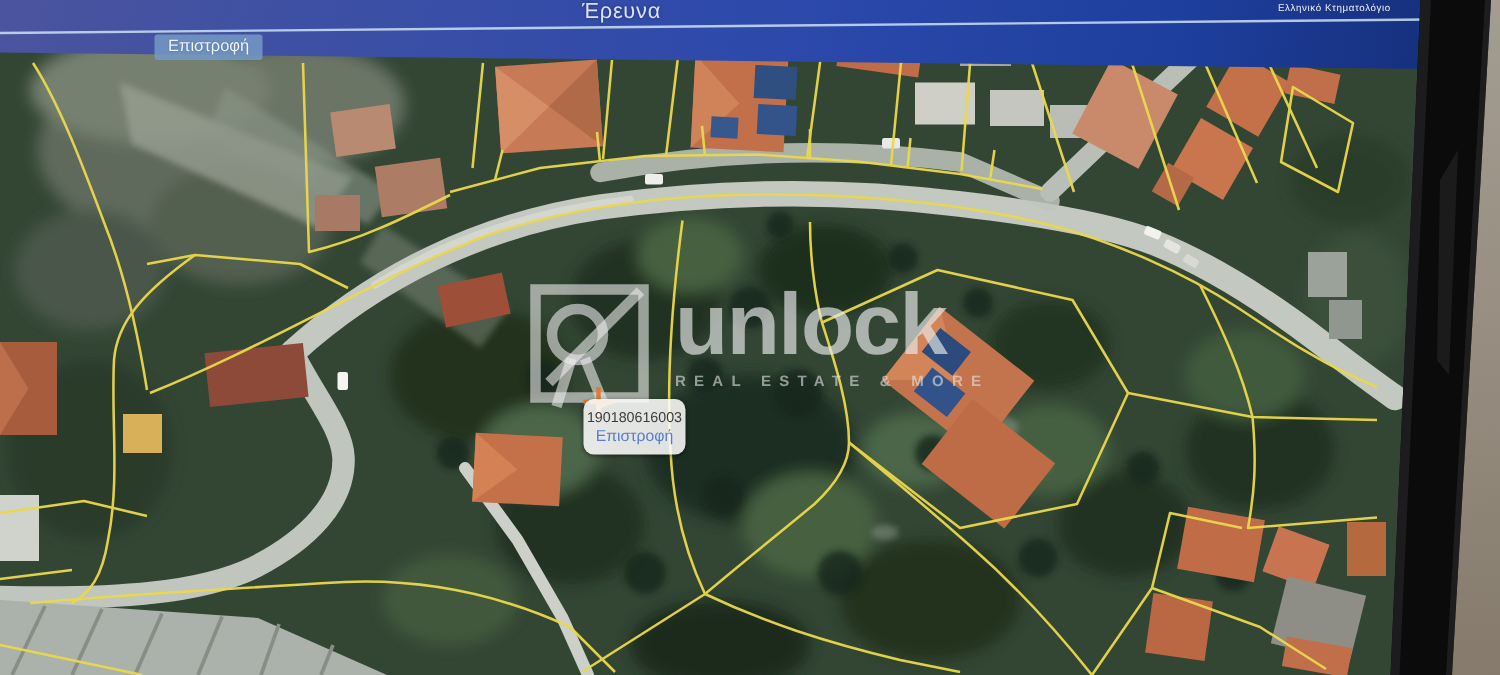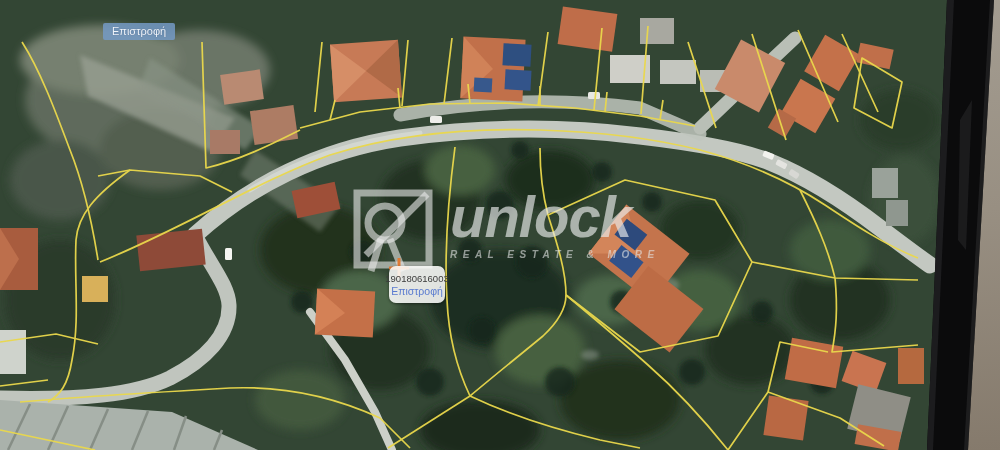--- a/index.html
+++ b/index.html
@@ -28,32 +28,32 @@
     letter-spacing:.4px;white-space:nowrap;
   }
   .back-btn{
     position:absolute;left:103px;top:23px;padding:2px 9px 3px 9px;
     background:rgba(116,154,197,.85);border:0;border-radius:2px;
     color:#f0f5fb;font-size:11px;font-family:"Liberation Sans",sans-serif;
     text-shadow:0 0 1px rgba(30,50,90,.5);cursor:pointer;
   }
   
   .watermark{position:absolute;left:350px;top:186px;display:flex;align-items:flex-start;pointer-events:none;}
-  .wm-text{margin-left:14px;font-style:italic;}
+  .wm-text{margin-left:14px;}
   .wm-name{
     font-size:58px;line-height:58px;font-weight:bold;letter-spacing:-1px;
     color:rgba(233,235,236,.66);margin-top:2px;
   }
   .wm-tagline{
     margin-top:3px;margin-left:0;font-size:10px;letter-spacing:5.5px;
     color:rgba(228,230,230,.60);font-weight:bold;
   }
   
   .popup{
-    position:absolute;left:389px;top:266px;width:56px;height:37px;
+    position:absolute;left:389px;top:266px;width:68px;height:37px;
     background:rgba(252,252,250,.88);border-radius:7px;
     box-shadow:0 1px 3px rgba(0,0,0,.45);
     display:flex;flex-direction:column;align-items:center;justify-content:center;gap:1px;text-align:right;
   }
   .popup-code{font-size:9.5px;color:#3c3c3c;}
   .popup-link{font-size:10.5px;color:#5a7bd0;text-decoration:none;}
   .plus-marker{position:absolute;left:388px;top:256px;pointer-events:none;}
   
   .bezel{position:absolute;left:0;top:0;width:1000px;height:450px;pointer-events:none;}
 </style>
@@ -272,20 +272,27 @@
         <path d="M 11,2 L 11,22"></path>
           <path d="M 1,12 L 21,12"></path>
       </g>
     </svg>
     <div class="popup">
       <div class="popup-code">190180616003</div>
       <a href="#" class="popup-link">Επιστροφή</a>
     </div>
   </div>
 
+  <div class="header">
+    <div class="header-title">Έρευνα</div>
+    <div class="brand">Ελληνικό Κτηματολόγιο</div>
+    <svg class="header-line" width="952" height="30">
+      <path d="M 0,22 L 952,13" stroke="#cde2f2" stroke-width="1.6" opacity=".85" fill="none"></path>
+    </svg>
+  </div>
   <button class="back-btn">Επιστροφή</button>
 
   <svg class="bezel" width="1000" height="450">
     <polygon points="947,0 994,0 968,450 927,450" fill="#0b0b0c"></polygon>
     <polygon points="947,0 954,0 933,450 927,450" fill="#1c1c1e"></polygon>
     <polygon points="990,0 994,0 968,450 964,450" fill="#2a2a2c" opacity=".6"></polygon>
     <polygon points="960,120 972,100 966,250 958,240" fill="#3a3a3c" opacity=".35"></polygon>
   </svg>
 
 </div>

